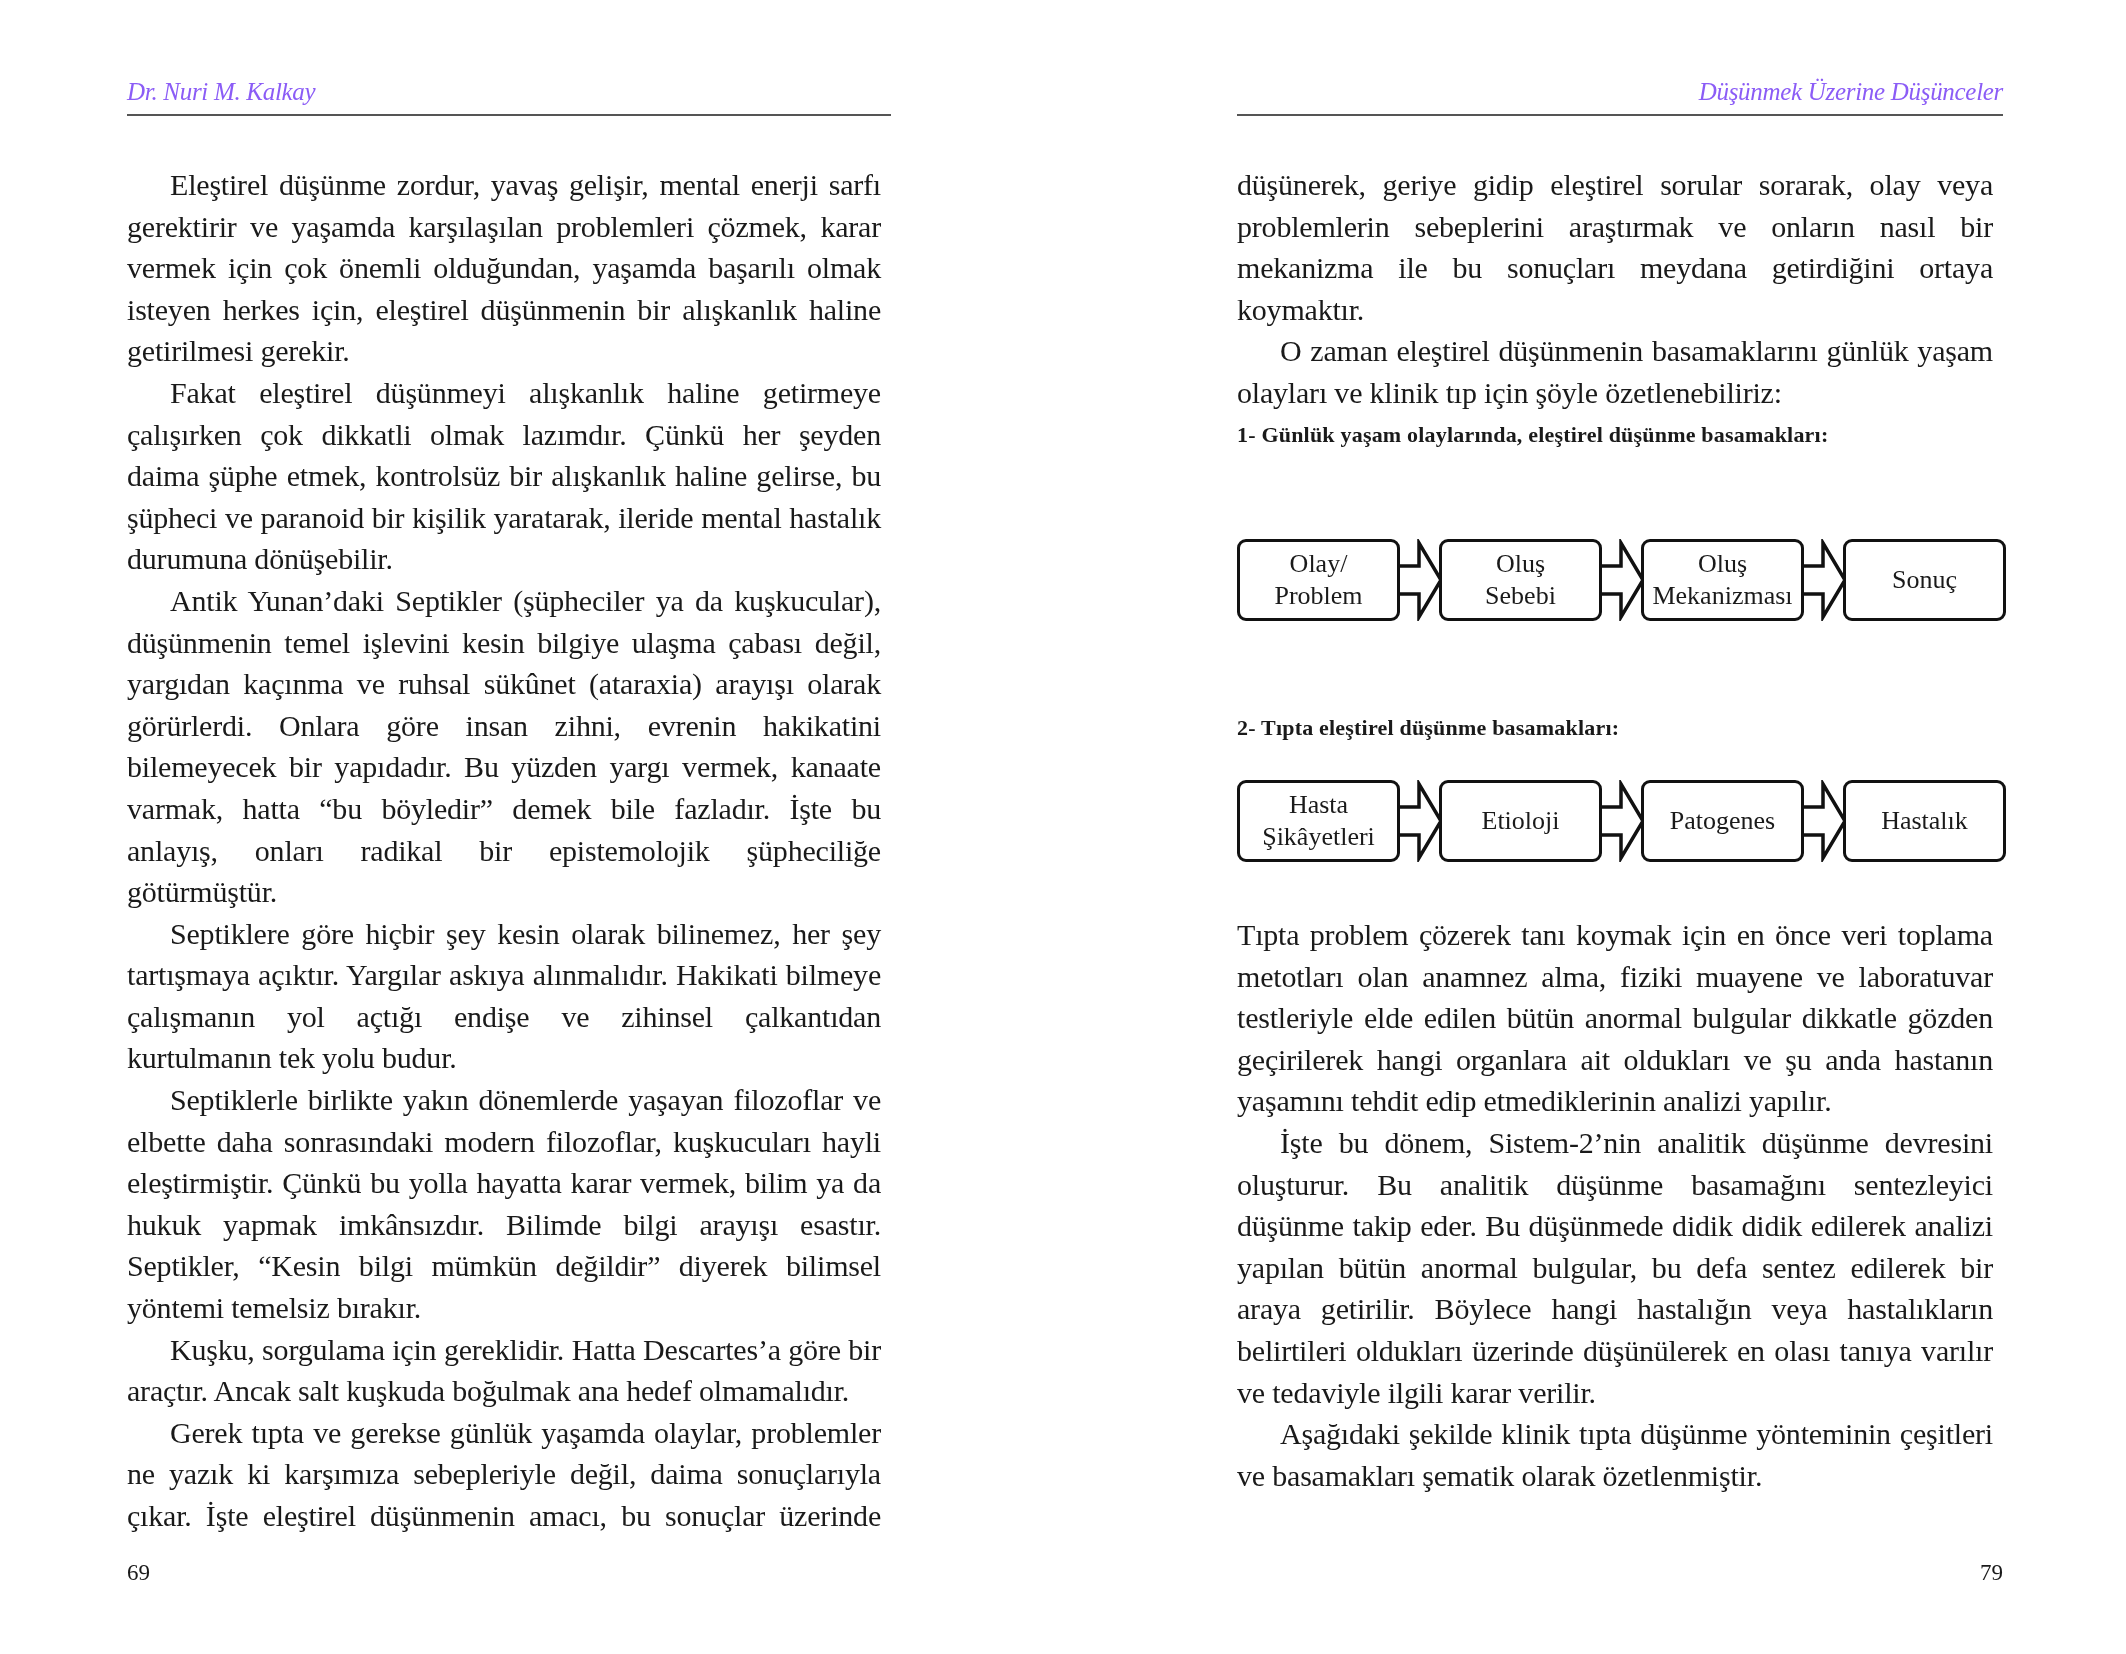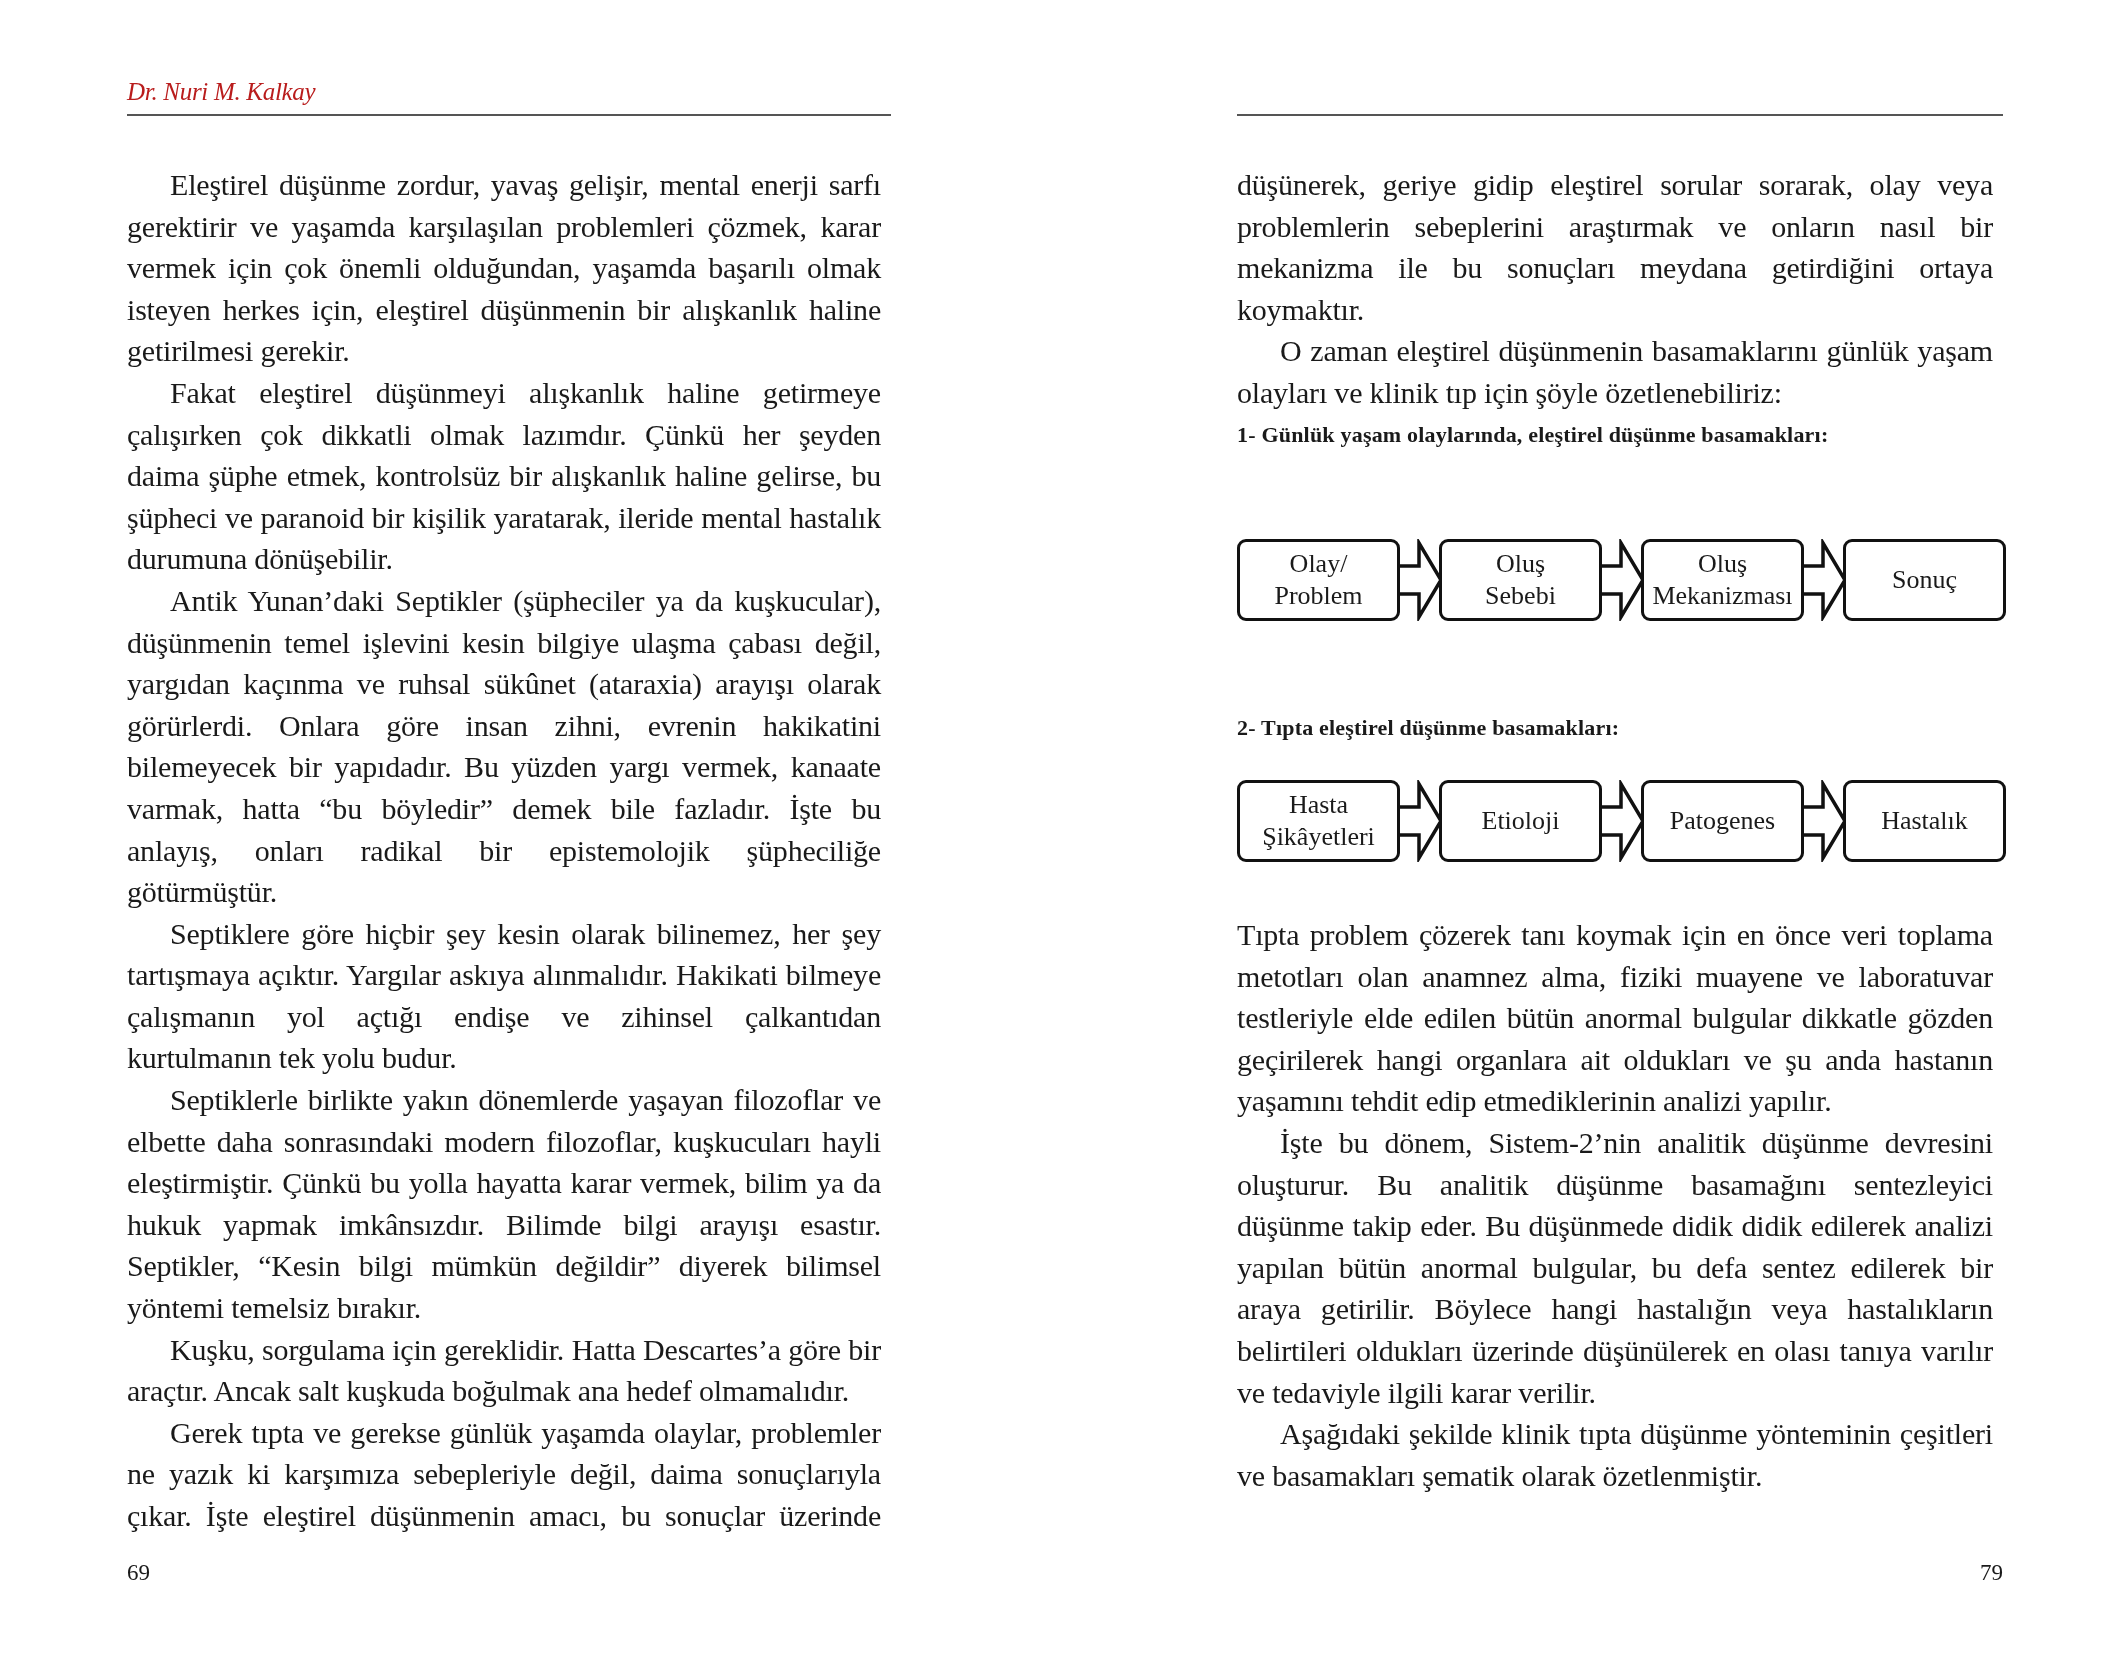--- a/index.html
+++ b/index.html
@@ -6,21 +6,21 @@
     body {
       width: 2126px; height: 1654px; position: relative; overflow: hidden;
       font-family: "Liberation Serif", "DejaVu Serif", serif; color: #1a1a1a;
     }
     .page { position: absolute; top: 0; height: 1654px; }
     #left-page { left: 127px; width: 764px; }
     #right-page { left: 1237px; width: 766px; }
 
     .running-head {
       position: absolute; top: 78px; left: 0; right: 0;
-      font-style: italic; font-size: 25px; letter-spacing: -0.3px; color: #b91c1c;
+      font-style: italic; font-size: 25px; letter-spacing: -0.3px; color: #8b5cf6;
     }
     #left-page .running-head { text-align: left; }
     #right-page .running-head { text-align: right; }
     .head-rule { position: absolute; top: 114px; left: 0; right: 0; height: 0; border-top: 2px solid #555; }
 
     .body-text {
       position: absolute; left: 0; right: 10px;
       font-size: 30px; line-height: 41.6px; text-align: justify; letter-spacing: -0.2px;
     }
     .body-text p { margin: 0; text-indent: 43px; text-align: justify; text-align-last: left; }
@@ -64,20 +64,21 @@
     <p>Antik Yunan’daki Septikler (şüpheciler ya da kuşkucular), düşünmenin temel işlevini kesin bilgiye ulaşma çabası değil, yargıdan kaçınma ve ruhsal sükûnet (ataraxia) arayışı olarak görürlerdi. Onlara göre insan zihni, evrenin hakikatini bilemeyecek bir yapıdadır. Bu yüzden yargı vermek, kanaate varmak, hatta “bu böyledir” demek bile fazladır. İşte bu anlayış, onları radikal bir epistemolojik şüpheciliğe götürmüştür.</p>
     <p>Septiklere göre hiçbir şey kesin olarak bilinemez, her şey tartışmaya açıktır. Yargılar askıya alınmalıdır. Hakikati bilmeye çalışmanın yol açtığı endişe ve zihinsel çalkantıdan kurtulmanın tek yolu budur.</p>
     <p>Septiklerle birlikte yakın dönemlerde yaşayan filozoflar ve elbette daha sonrasındaki modern filozoflar, kuşkucuları hayli eleştirmiştir. Çünkü bu yolla hayatta karar vermek, bilim ya da hukuk yapmak imkânsızdır. Bilimde bilgi arayışı esastır. Septikler, “Kesin bilgi mümkün değildir” diyerek bilimsel yöntemi temelsiz bırakır.</p>
     <p>Kuşku, sorgulama için gereklidir. Hatta Descartes’a göre bir araçtır. Ancak salt kuşkuda boğulmak ana hedef olmamalıdır.</p>
     <p style="text-align-last: justify;">Gerek tıpta ve gerekse günlük yaşamda olaylar, problemler ne yazık ki karşımıza sebepleriyle değil, daima sonuçlarıyla çıkar. İşte eleştirel düşünmenin amacı, bu sonuçlar üzerinde</p>
   </div>
   <div class="page-number">69</div>
 </div>
 
 <div class="page" id="right-page">
+  <div class="running-head">Düşünmek Üzerine Düşünceler</div>
   <div class="head-rule"></div>
 
   <div class="body-text" id="right-body-top">
     <p class="noindent">düşünerek, geriye gidip eleştirel sorular sorarak, olay veya problemlerin sebeplerini araştırmak ve onların nasıl bir mekanizma ile bu sonuçları meydana getirdiğini ortaya koymaktır.</p>
     <p>O zaman eleştirel düşünmenin basamaklarını günlük yaşam olayları ve klinik tıp için şöyle özetlenebiliriz:</p>
   </div>
 
   <div class="section-heading" id="heading-1">1- Günlük yaşam olaylarında, eleştirel düşünme basamakları:</div>
 
   <div class="flow" id="flow-1">

